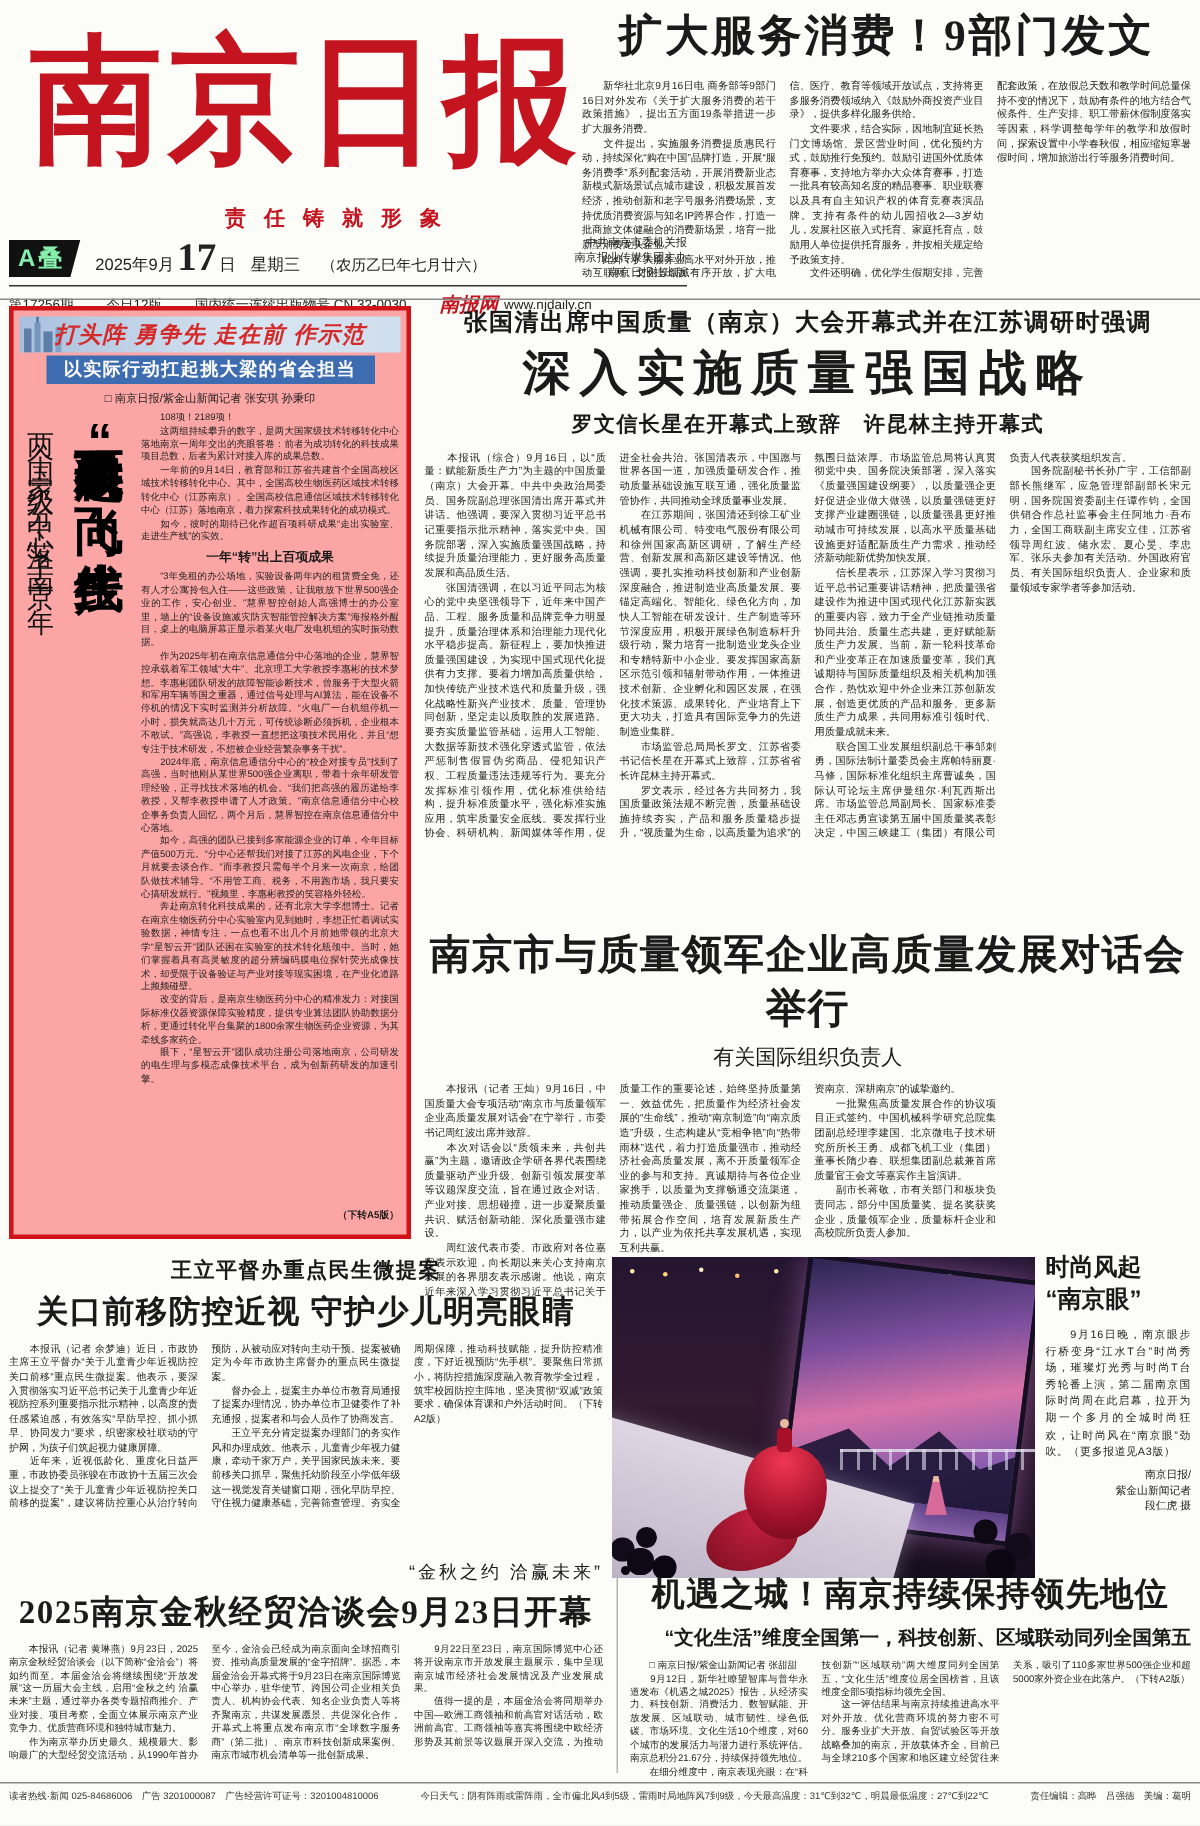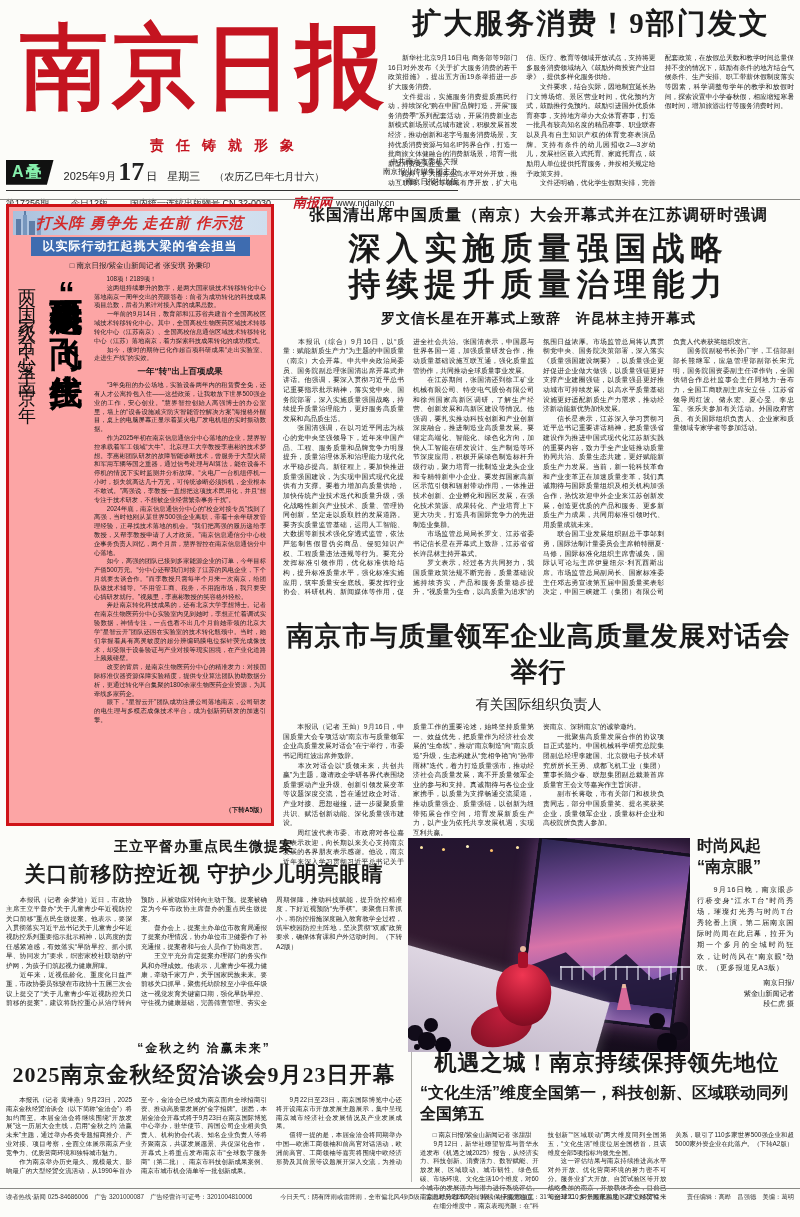--- a/index.html
+++ b/index.html
@@ -99,28 +99,28 @@
   .f-title{font-size:16px;font-weight:bold;line-height:1.3;white-space:pre-line;}
   .f-body{margin-top:6px;font-size:7.2px;line-height:1.55;text-align:justify;white-space:pre-line;color:#222;letter-spacing:.5px;}
   .f-credit{margin-top:5px;font-size:7.2px;line-height:1.5;text-align:right;white-space:pre-line;color:#222;}
   
   .v-art{left:6px;top:838px;width:396px;height:176px;}
   .v-kicker{text-align:center;font-size:14px;font-weight:bold;letter-spacing:1px;}
   .v-headline{text-align:center;font-size:21px;font-weight:bold;letter-spacing:1px;margin-top:4px;}
   .v-body{margin-top:7px;height:118px;column-count:3;column-gap:9px;font-size:6.6px;}
   
   .e-art{left:6px;top:1040px;width:396px;height:145px;}
-  .e-kicker{text-align:center;font-size:12px;font-weight:bold;letter-spacing:2px;}
+  .e-kicker{text-align:right;font-size:12px;font-weight:normal;letter-spacing:2px;}
   .e-head{text-align:center;font-size:22px;font-weight:bold;letter-spacing:1px;margin-top:3px;
           font-family:"Liberation Serif","DejaVu Serif",serif;}
   .e-body{margin-top:6px;height:86px;column-count:3;column-gap:9px;font-size:6.4px;line-height:1.38;}
   
   .o-art{left:420px;top:1048px;width:374px;height:137px;}
   .o-head{text-align:center;font-size:22px;font-weight:bold;letter-spacing:1px;}
-  .o-sub{text-align:left;font-size:16px;font-weight:bold;margin-top:5px;}
+  .o-sub{text-align:right;font-size:13px;font-weight:bold;margin-top:5px;}
   .o-body{margin-top:6px;height:82px;column-count:3;column-gap:9px;font-size:6.4px;line-height:1.38;}
   
   .foot{left:6px;top:1193px;width:788px;display:flex;justify-content:space-between;gap:14px;
         font-size:6.3px;color:#333;}
   .foot span{white-space:nowrap;overflow:hidden;}
 </style>
 </head>
 <body>
 
 <div class="page">
@@ -188,21 +188,20 @@
 　　改变的背后，是南京生物医药分中心的精准发力：对接国际标准仪器资源保障实验精度，提供专业算法团队协助数据分析，更通过转化平台集聚的1800余家生物医药企业资源，为其牵线多家药企。
 　　眼下，“星智云开”团队成功注册公司落地南京，公司研发的电生理与多模态成像技术平台，成为创新药研发的加速引擎。</div>
         <div class="jump">（下转A5版）</div>
       </div>
     </div>
   </div>
 
   <div class="abs q-art">
     <div class="q-kicker">张国清出席中国质量（南京）大会开幕式并在江苏调研时强调</div>
     <div class="q-head">深入实施质量强国战略</div>
-    <div class="q-head" style="margin-top:0;">持续提升质量治理能力</div>
     <div class="q-sub">罗文信长星在开幕式上致辞　许昆林主持开幕式</div>
     <div class="q-body bodytxt">　　本报讯（综合）9月16日，以“质量：赋能新质生产力”为主题的中国质量（南京）大会开幕。中共中央政治局委员、国务院副总理张国清出席开幕式并讲话。他强调，要深入贯彻习近平总书记重要指示批示精神，落实党中央、国务院部署，深入实施质量强国战略，持续提升质量治理能力，更好服务高质量发展和高品质生活。
 　　张国清强调，在以习近平同志为核心的党中央坚强领导下，近年来中国产品、工程、服务质量和品牌竞争力明显提升，质量治理体系和治理能力现代化水平稳步提高。新征程上，要加快推进质量强国建设，为实现中国式现代化提供有力支撑。要着力增加高质量供给，加快传统产业技术迭代和质量升级，强化战略性新兴产业技术、质量、管理协同创新，坚定走以质取胜的发展道路。要夯实质量监管基础，运用人工智能、大数据等新技术强化穿透式监管，依法严惩制售假冒伪劣商品、侵犯知识产权、工程质量违法违规等行为。要充分发挥标准引领作用，优化标准供给结构，提升标准质量水平，强化标准实施应用，筑牢质量安全底线。要发挥行业协会、科研机构、新闻媒体等作用，促进全社会共治。张国清表示，中国愿与世界各国一道，加强质量研发合作，推动质量基础设施互联互通，强化质量监管协作，共同推动全球质量事业发展。
 　　在江苏期间，张国清还到徐工矿业机械有限公司、特变电气股份有限公司和徐州国家高新区调研，了解生产经营、创新发展和高新区建设等情况。他强调，要扎实推动科技创新和产业创新深度融合，推进制造业高质量发展。要锚定高端化、智能化、绿色化方向，加快人工智能在研发设计、生产制造等环节深度应用，积极开展绿色制造标杆升级行动，聚力培育一批制造业龙头企业和专精特新中小企业。要发挥国家高新区示范引领和辐射带动作用，一体推进技术创新、企业孵化和园区发展，在强化技术策源、成果转化、产业培育上下更大功夫，打造具有国际竞争力的先进制造业集群。
 　　市场监管总局局长罗文、江苏省委书记信长星在开幕式上致辞，江苏省省长许昆林主持开幕式。
 　　罗文表示，经过各方共同努力，我国质量政策法规不断完善，质量基础设施持续夯实，产品和服务质量稳步提升，“视质量为生命，以高质量为追求”的氛围日益浓厚。市场监管总局将认真贯彻党中央、国务院决策部署，深入落实《质量强国建设纲要》，以质量强企更好促进企业做大做强，以质量强链更好支撑产业建圈强链，以质量强县更好推动城市可持续发展，以高水平质量基础设施更好适配新质生产力需求，推动经济新动能新优势加快发展。
 　　信长星表示，江苏深入学习贯彻习近平总书记重要讲话精神，把质量强省建设作为推进中国式现代化江苏新实践的重要内容，致力于全产业链推动质量协同共治、质量生态共建，更好赋能新质生产力发展。当前，新一轮科技革命和产业变革正在加速质量变革，我们真诚期待与国际质量组织及相关机构加强合作，热忱欢迎中外企业来江苏创新发展，创造更优质的产品和服务、更多新质生产力成果，共同用标准引领时代、用质量成就未来。
 　　联合国工业发展组织副总干事邹刺勇，国际法制计量委员会主席帕特丽夏·马修，国际标准化组织主席曹诚奂，国际认可论坛主席伊曼纽尔·利瓦西斯出席。市场监管总局副局长、国家标准委主任邓志勇宣读第五届中国质量奖表彰决定，中国三峡建工（集团）有限公司负责人代表获奖组织发言。
 　　国务院副秘书长孙广宇，工信部副部长熊继军，应急管理部副部长宋元明，国务院国资委副主任谭作钧，全国供销合作总社监事会主任阿地力·吾布力，全国工商联副主席安立佳，江苏省领导周红波、储永宏、夏心旻、李忠军、张乐夫参加有关活动。外国政府官员、有关国际组织负责人、企业家和质量领域专家学者等参加活动。</div>
   </div>

